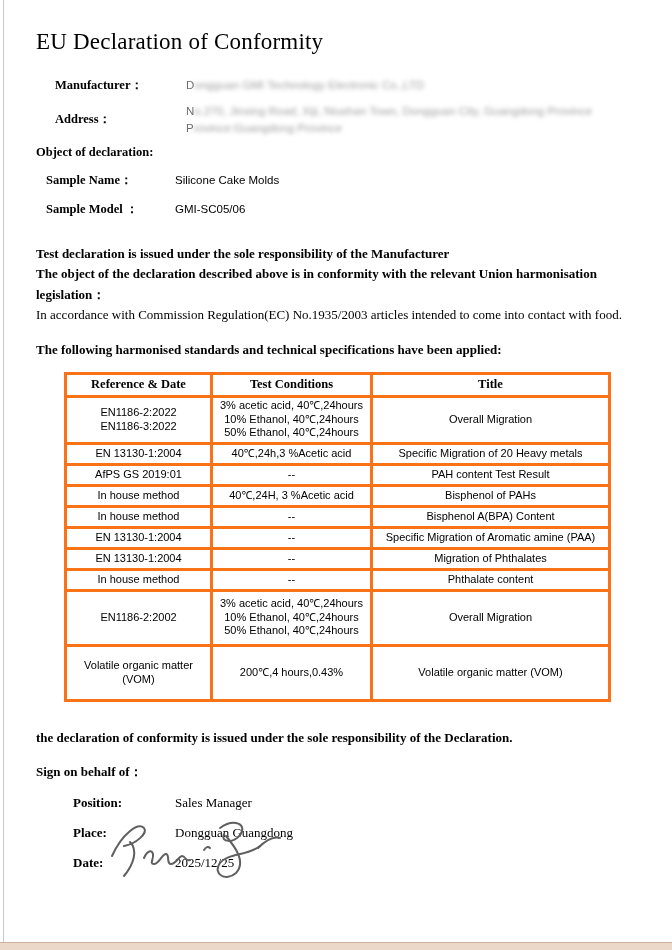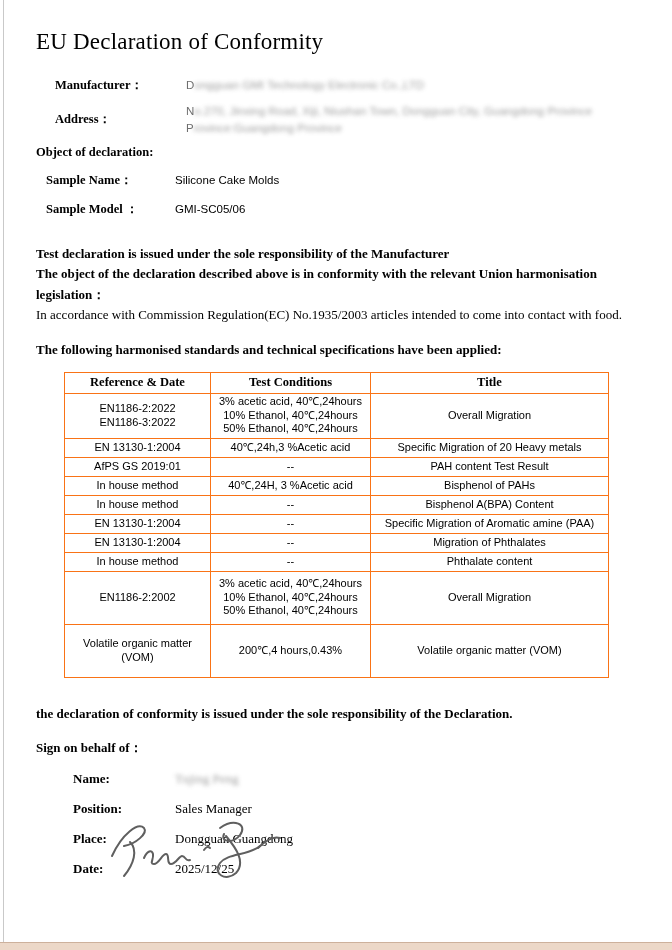--- a/index.html
+++ b/index.html
@@ -25,21 +25,21 @@
 
   .redacted{color:#8f8f8f;filter:blur(2px);opacity:.85;user-select:none;}
   .prefix{color:#6e6e6e;}
 
   .stmt-block{margin-top:26px;font-size:13px;line-height:20.5px;}
   .stmt-bold{font-weight:bold;}
   .stmt-block2{margin-top:13px;font-size:13px;line-height:21px;font-weight:bold;}
 
   table.conformity{border-collapse:collapse;margin:12px 0 0 28px;table-layout:fixed;width:544px;
     font-family:"Liberation Sans", sans-serif;font-size:11px;border:1.5px solid #000;}
-  table.conformity th,table.conformity td{border:1px solid #f97316;text-align:center;vertical-align:middle;padding:1px 4px;line-height:13.5px;}
+  table.conformity th,table.conformity td{border:3px solid #f97316;text-align:center;vertical-align:middle;padding:1px 4px;line-height:13.5px;}
   table.conformity th{font-family:"Liberation Serif", serif;font-size:12.5px;font-weight:bold;height:18px;}
   table.conformity tbody tr td{height:16px;}
   table.conformity tbody tr:nth-child(1) td{height:42px;}
   table.conformity tbody tr:nth-child(9) td{height:50px;}
   table.conformity tbody tr:nth-child(10) td{height:50px;}
 
   .closing-stmt{margin-top:28px;font-size:13px;font-weight:bold;}
   .sign-label{margin-top:17px;font-size:13px;font-weight:bold;}
   .sign-row{display:flex;align-items:flex-start;margin-top:14px;}
   .sign-row .sr-label{font-weight:bold;font-size:13px;width:102px;flex:none;margin-left:37px;}
@@ -170,24 +170,20 @@
           <td>Volatile organic matter (VOM)</td>
         </tr>
       </tbody>
   </table>
 
   <div class="closing-stmt">the declaration of conformity is issued under the sole responsibility of the Declaration.</div>
 
   <div class="sign-label">Sign on behalf of：</div>
 
   <div class="sign-row">
-    <span class="sr-label">Name:</span>
-    <span class="sr-value redacted">Tujing Peng</span>
-  </div>
-  <div class="sign-row">
     <span class="sr-label">Position:</span>
     <span class="sr-value">Sales Manager</span>
   </div>
   <div class="sign-row">
     <span class="sr-label">Place:</span>
     <span class="sr-value">Dongguan Guangdong</span>
   </div>
   <div class="sign-row">
     <span class="sr-label">Date:</span>
     <span class="sr-value">2025/12/25</span>

